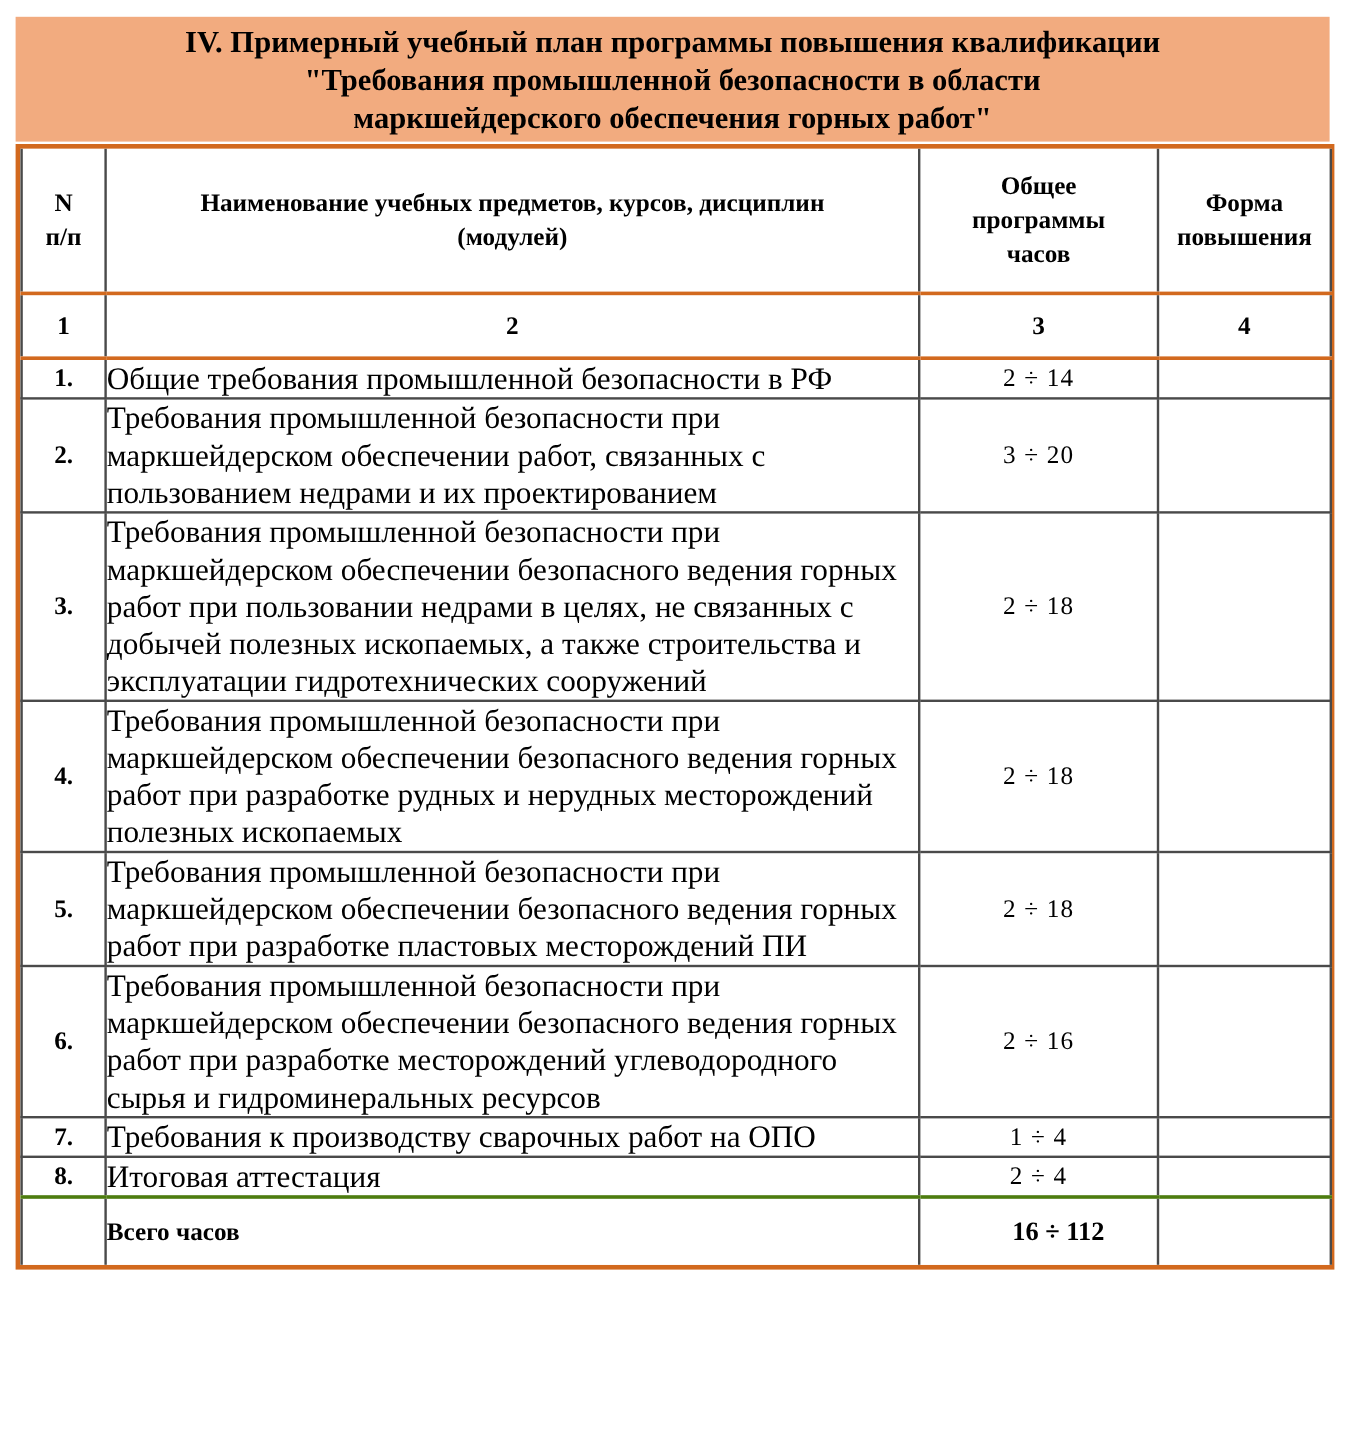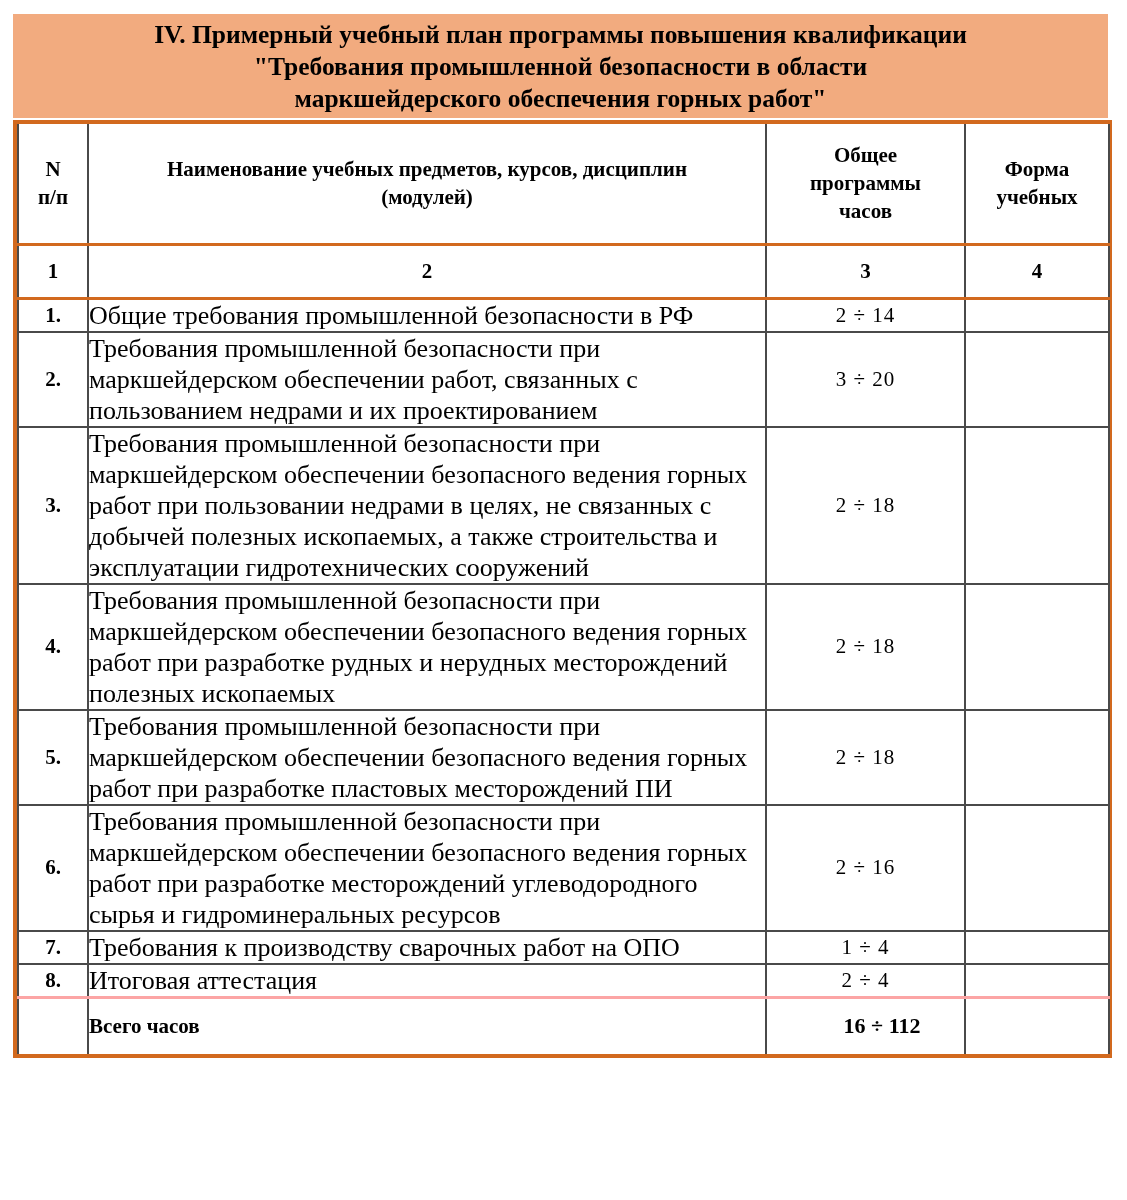--- a/index.html
+++ b/index.html
@@ -73,21 +73,21 @@
     border-bottom: 2px solid #4a4a4a;
     padding: 0;
     vertical-align: middle;
     box-sizing: border-box;
   }
 
   
   tr.hdr-main > td { border-top: none; border-bottom: 3px solid #d2691e; }
   tr.hdr-nums > td { border-top: none; border-bottom: 3px solid #d2691e; }
   tr.r-first > td  { border-top: none; }
-  tr.r-total > td  { border-top: 3px solid #fca5a5; border-bottom: none; }
+  tr.r-total > td  { border-top: 3px solid #4d7c0f; border-bottom: none; }
   tr.r-last > td   { border-bottom: none; }
 
   
   td.col-num   { border-left: none;  border-right: 2px solid #4a4a4a; }
   td.col-name  { border-left: 2px solid #4a4a4a; border-right: 2px solid #4a4a4a; }
   td.col-hours { border-left: 2px solid #4a4a4a; border-right: 2px solid #4a4a4a; }
   td.col-form  { border-left: 2px solid #4a4a4a; border-right: none; }
 
   
   .hdr-main td {
@@ -169,21 +169,21 @@
             <div>Наименование учебных предметов, курсов, дисциплин</div>
             <div>(модулей)</div>
           </td>
           <td class="col-hours">
             <div>Общее</div>
             <div>программы</div>
             <div>часов</div>
           </td>
           <td class="col-form">
             <div>Форма</div>
-            <div>учебных</div>
+            <div>повышения</div>
           </td>
         </tr>
 
         <tr class="hdr-nums">
           <td class="col-num">1</td>
           <td class="col-name">2</td>
           <td class="col-hours">3</td>
           <td class="col-form">4</td>
         </tr>
 

